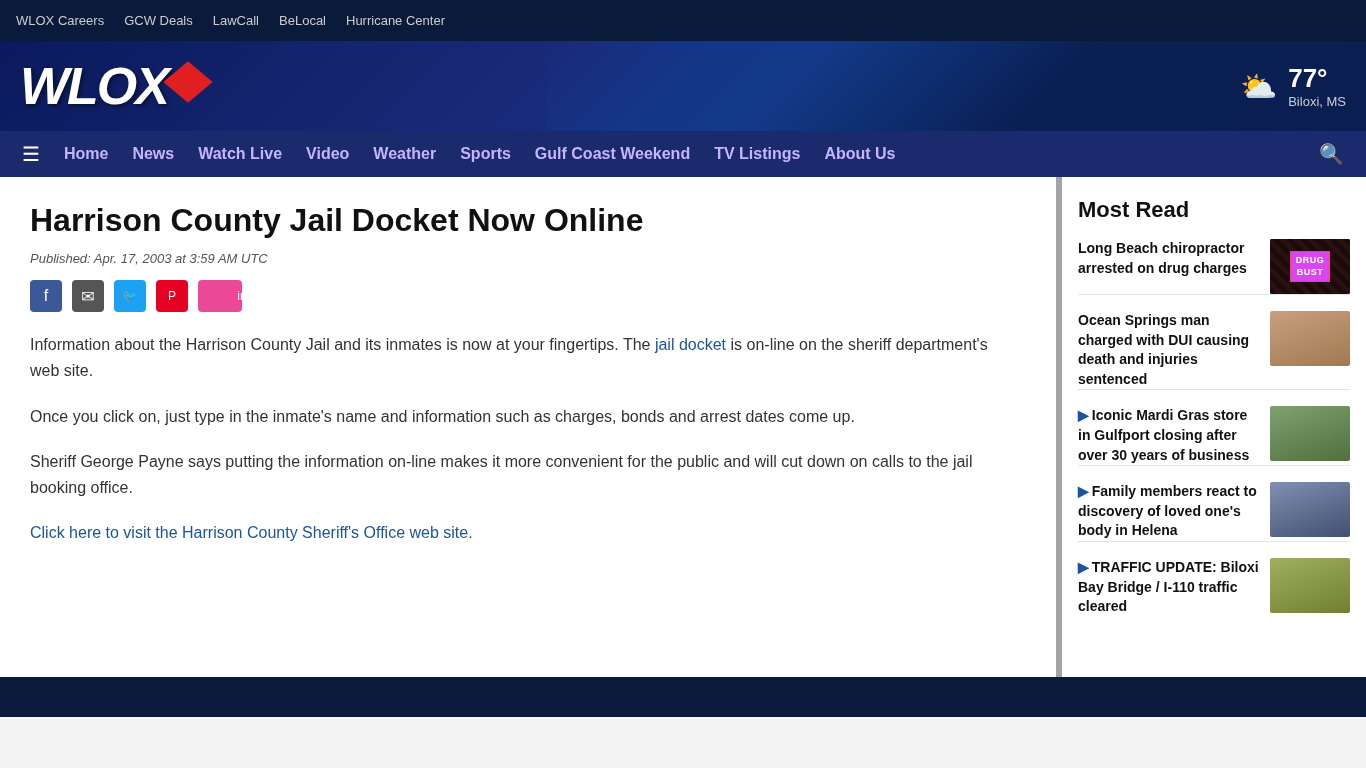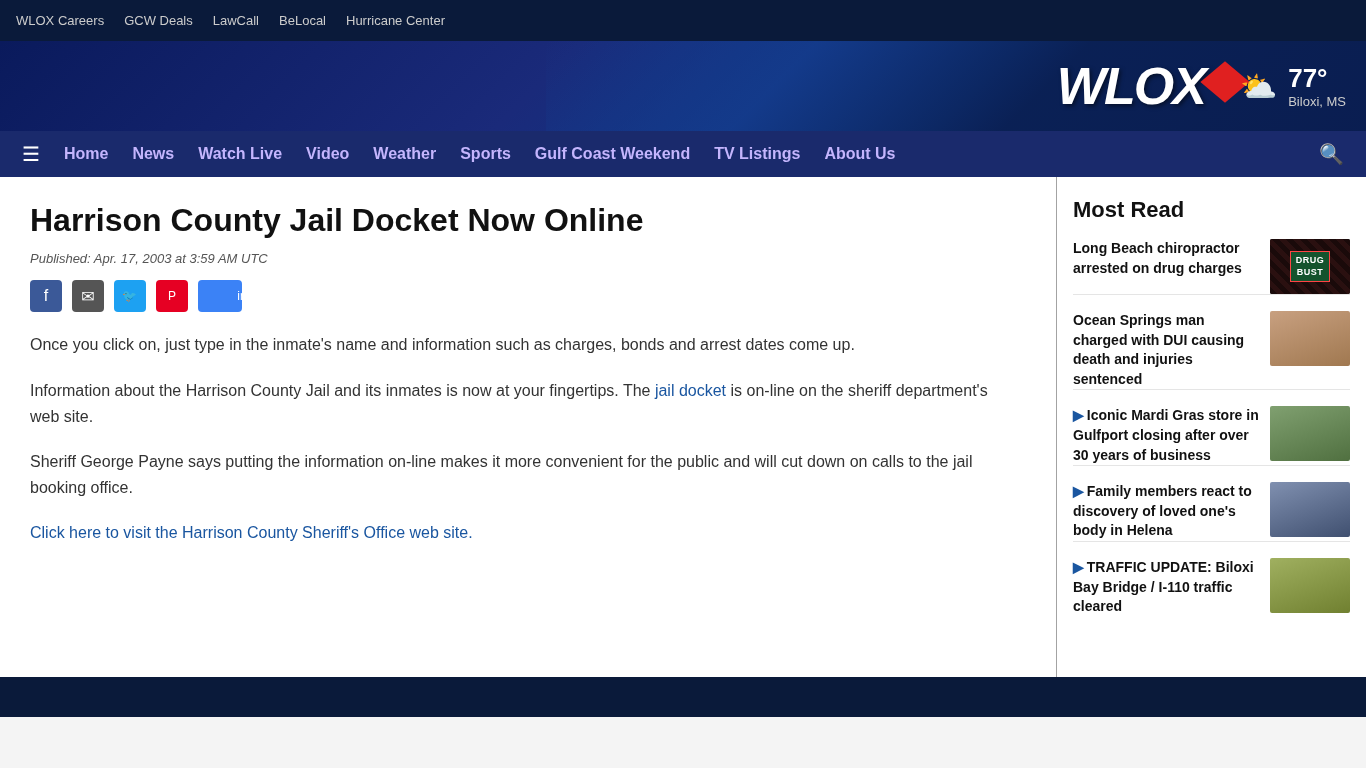--- a/index.html
+++ b/index.html
@@ -17,21 +17,21 @@
     .top-bar a {
       color: #ccc;
       text-decoration: none;
     }
 
     
     .header {
       background: linear-gradient(135deg, #0a1a5c 0%, #1a2a7a 40%, #0a3a8a 70%, #0a1a5c 100%);
       display: flex;
       align-items: center;
-      justify-content: flex-end;
+      justify-content: space-between;
       padding: 4px 20px;
       min-height: 90px;
       position: relative;
       overflow: hidden;
     }
     .header-bg {
       position: absolute;
       right: 0; top: 0; bottom: 0;
       width: 60%;
       background: linear-gradient(135deg, transparent 0%, rgba(20,60,140,0.8) 30%, rgba(10,30,80,0.9) 60%);
@@ -167,40 +167,40 @@
       justify-content: center;
       font-size: 16px;
       cursor: pointer;
       color: white;
       text-decoration: none;
     }
     .si-facebook { background: #3b5998; }
     .si-email { background: #555; }
     .si-twitter { background: #1da1f2; }
     .si-pinterest { background: #e60023; }
-    .si-linkedin { background: #3b82f6; padding-left: 44px; }
+    .si-linkedin { background: #ec4899; padding-left: 44px; }
 
     .article-body p {
       font-size: 16px;
       color: #333;
       line-height: 1.6;
       margin-bottom: 20px;
     }
     .article-body a {
       color: #1a56a0;
       text-decoration: none;
     }
 
     
     .sidebar {
       width: 310px;
       min-width: 310px;
       padding: 20px 16px;
       background: white;
-      border-left: 1px solid #a3a3a3;
+      border-left: 6px solid #a3a3a3;
     }
     .sidebar-title {
       font-size: 22px;
       font-weight: bold;
       color: #111;
       margin-bottom: 16px;
     }
     .sidebar-item {
       display: flex;
       gap: 10px;
@@ -253,21 +253,21 @@
         45deg,
         #1a0a0a,
         #1a0a0a 5px,
         #2a1010 5px,
         #2a1010 10px
       );
     }
     .drug-bust-text {
       position: relative;
       z-index: 1;
-      background: #14532d;
+      background: #d946ef;
       color: white;
       font-size: 9px;
       font-weight: 900;
       padding: 3px 5px;
       text-align: center;
       letter-spacing: 0.5px;
       line-height: 1.3;
       border: 1px solid #ff4444;
     }
 
@@ -372,22 +372,22 @@
 
     <div class="social-icons">
       <a class="social-icon si-facebook" href="#">f</a>
       <a class="social-icon si-email" href="#">✉</a>
       <a class="social-icon si-twitter" href="#" style="font-size:12px;">🐦</a>
       <a class="social-icon si-pinterest" href="#" style="font-size:12px; background:#e60023;">P</a>
       <a class="social-icon si-linkedin" href="#" style="font-size:12px;">in</a>
     </div>
 
     <div class="article-body">
+      <p>Information about the Harrison County Jail and its inmates is now at your fingertips. The <a href="#">jail docket</a> is on-line on the sheriff department's web site.</p>
       <p>Once you click on, just type in the inmate's name and information such as charges, bonds and arrest dates come up.</p>
-      <p>Information about the Harrison County Jail and its inmates is now at your fingertips. The <a href="#">jail docket</a> is on-line on the sheriff department's web site.</p>
       <p>Sheriff George Payne says putting the information on-line makes it more convenient for the public and will cut down on calls to the jail booking office.</p>
       <p><a href="#">Click here to visit the Harrison County Sheriff's Office web site.</a></p>
     </div>
   </main>
 
   <aside class="sidebar">
     <h2 class="sidebar-title">Most Read</h2>
 
     <div class="sidebar-item">
       <span class="sidebar-item-text">Long Beach chiropractor arrested on drug charges</span>

